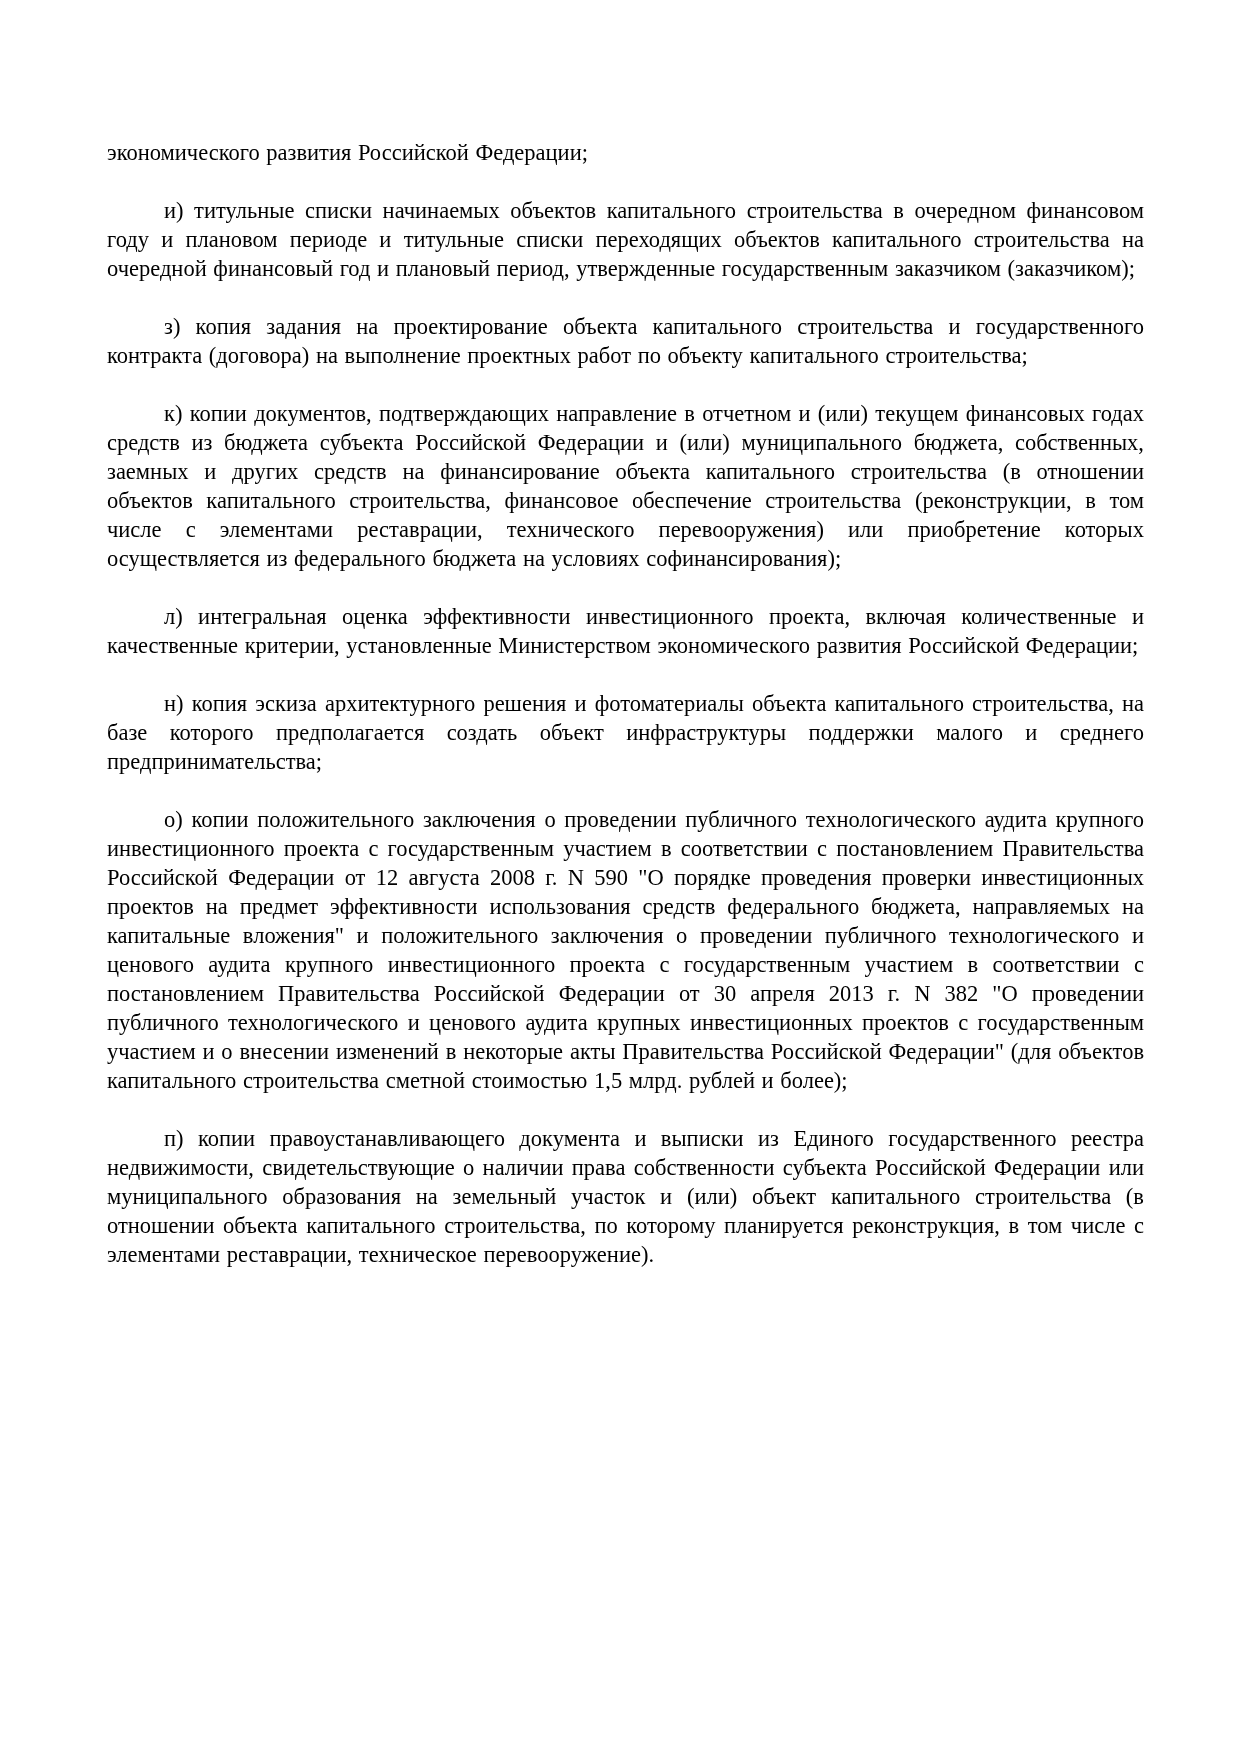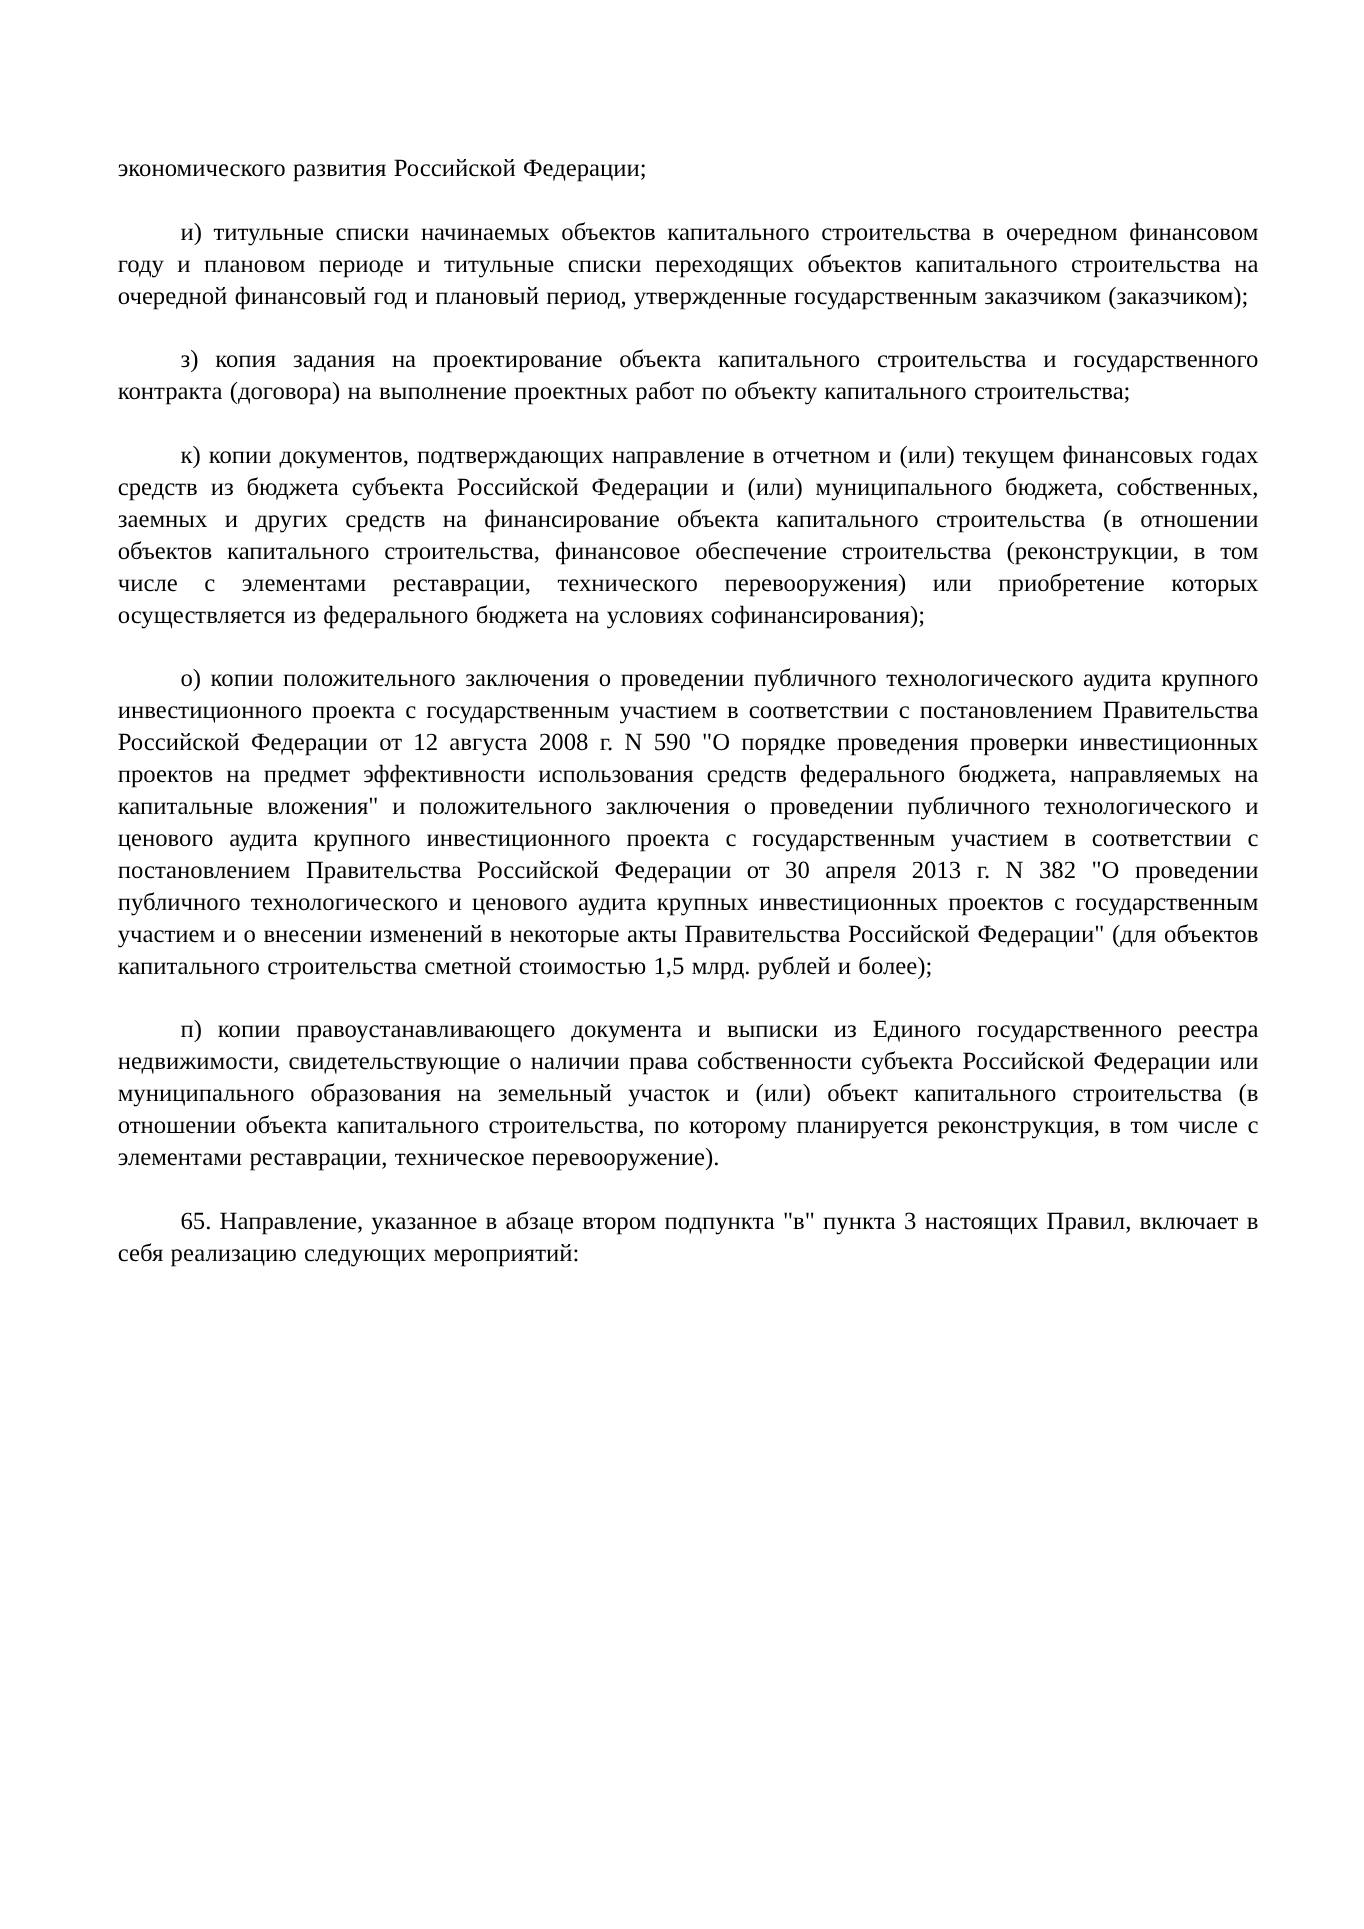--- a/index.html
+++ b/index.html
@@ -34,17 +34,18 @@
 </style>
 </head>
 <body>
 
 <div class="page">
   <div class="doc-body">
       <p class="para">экономического развития Российской Федерации;</p>
       <p class="para indent">и) титульные списки начинаемых объектов капитального строительства в очередном финансовом году и плановом периоде и титульные списки переходящих объектов капитального строительства на очередной финансовый год и плановый период, утвержденные государственным заказчиком (заказчиком);</p>
       <p class="para indent">з) копия задания на проектирование объекта капитального строительства и государственного контракта (договора) на выполнение проектных работ по объекту капитального строительства;</p>
       <p class="para indent">к) копии документов, подтверждающих направление в отчетном и (или) текущем финансовых годах средств из бюджета субъекта Российской Федерации и (или) муниципального бюджета, собственных, заемных и других средств на финансирование объекта капитального строительства (в отношении объектов капитального строительства, финансовое обеспечение строительства (реконструкции, в том числе с элементами реставрации, технического перевооружения) или приобретение которых осуществляется из федерального бюджета на условиях софинансирования);</p>
+      <p class="para indent">л) интегральная оценка эффективности инвестиционного проекта, включая количественные и качественные критерии, установленные Министерством экономического развития Российской Федерации;</p>
+      <p class="para indent">н) копия эскиза архитектурного решения и фотоматериалы объекта капитального строительства, на базе которого предполагается создать объект инфраструктуры поддержки малого и среднего предпринимательства;</p>
       <p class="para indent">о) копии положительного заключения о проведении публичного технологического аудита крупного инвестиционного проекта с государственным участием в соответствии с постановлением Правительства Российской Федерации от 12 августа 2008 г. N 590 "О порядке проведения проверки инвестиционных проектов на предмет эффективности использования средств федерального бюджета, направляемых на капитальные вложения" и положительного заключения о проведении публичного технологического и ценового аудита крупного инвестиционного проекта с государственным участием в соответствии с постановлением Правительства Российской Федерации от 30 апреля 2013 г. N 382 "О проведении публичного технологического и ценового аудита крупных инвестиционных проектов с государственным участием и о внесении изменений в некоторые акты Правительства Российской Федерации" (для объектов капитального строительства сметной стоимостью 1,5 млрд. рублей и более);</p>
       <p class="para indent">п) копии правоустанавливающего документа и выписки из Единого государственного реестра недвижимости, свидетельствующие о наличии права собственности субъекта Российской Федерации или муниципального образования на земельный участок и (или) объект капитального строительства (в отношении объекта капитального строительства, по которому планируется реконструкция, в том числе с элементами реставрации, техническое перевооружение).</p>
-      <p class="para indent">65. Направление, указанное в абзаце втором подпункта "в" пункта 3 настоящих Правил, включает в себя реализацию следующих мероприятий:</p>
     </div>
 </div>
 
 </body></html>

